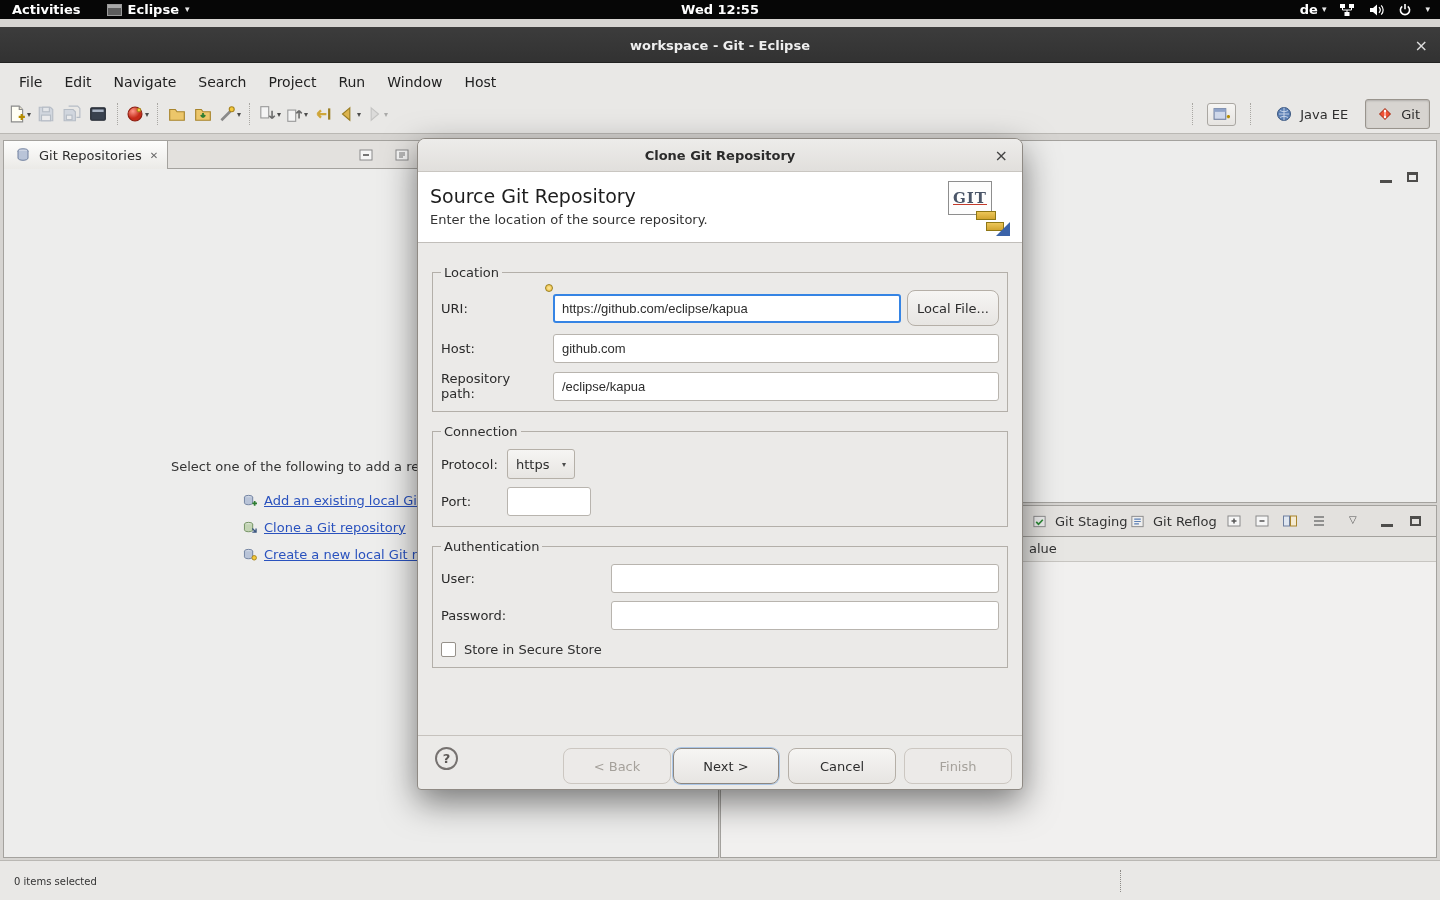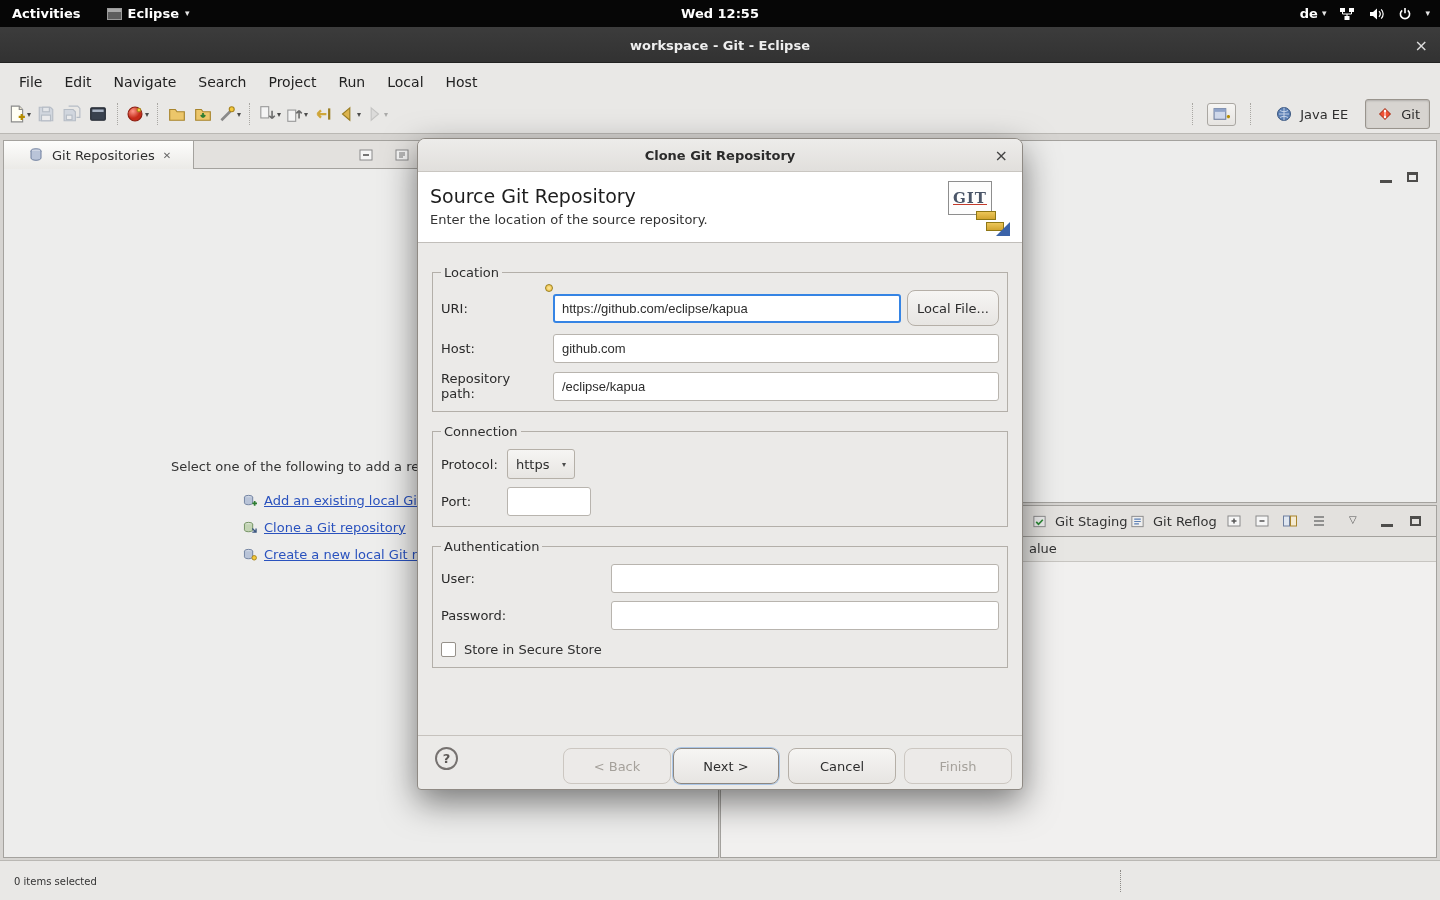--- a/index.html
+++ b/index.html
@@ -1,21 +1,21 @@
 <!DOCTYPE html>
 <html><head>
 <meta charset="utf-8">
 <style>
   *{margin:0;padding:0;box-sizing:border-box}
   html,body{width:1440px;height:900px;overflow:hidden}
   body{font-family:"DejaVu Sans","Liberation Sans",sans-serif;font-size:13px;color:#2e2e2e;background:#d6d4d1;position:relative}
   .abs{position:absolute}
 
   
-  .gnome-bar{position:absolute;top:0;left:0;right:0;height:27px;background:#060606;color:#fff;display:flex;align-items:center;font-weight:bold;font-size:13px;z-index:60}
+  .gnome-bar{position:absolute;top:0;left:0;right:0;height:19px;background:#060606;color:#fff;display:flex;align-items:center;font-weight:bold;font-size:13px;z-index:60}
   .gb-activities{margin-left:12px;cursor:default}
   .gb-app{display:flex;align-items:center;gap:6px;margin-left:26px}
   .gb-caret{font-size:9px;line-height:1;opacity:.9}
   .gb-clock{position:absolute;left:50%;transform:translateX(-50%)}
   .gb-right{position:absolute;right:10px;display:flex;align-items:center;gap:13px}
   .gb-kbd{display:flex;align-items:center;gap:4px}
   .gb-ic{display:flex;align-items:center}
 
   
   .titlebar{position:absolute;top:27px;left:0;right:0;height:36px;background:linear-gradient(#3c3c3c,#323232);color:#efefef;z-index:55;border-bottom:1px solid #222}
@@ -33,21 +33,21 @@
   .dis{opacity:.4}
   .persp-bar{position:absolute;right:10px;top:31px;height:40px;display:flex;align-items:center;gap:8px}
   .persp{display:flex;align-items:center;gap:6px;padding:4px 9px;border-radius:3px;font-size:13px}
   .persp.sel{background:#d7d4d0;border:1px solid #99948d;box-shadow:inset 0 1px 2px rgba(0,0,0,.18)}
   .tool-raised{border:1px solid #aaa7a2;background:linear-gradient(#f6f5f3,#e6e4e1);border-radius:3px;padding:3px 5px;display:flex;align-items:center}
 
   
   .panel{position:absolute;background:#ededec;border:1px solid #a4a29e}
   .left-panel{left:3px;top:140px;width:716px;height:718px}
   .tab-row{position:relative;height:28px;background:#e3e1de;border-bottom:1px solid #a4a29e}
-  .tab{position:absolute;left:0;top:0;height:28px;display:flex;align-items:center;gap:6px;padding:0 22px;background:linear-gradient(#fdfdfc,#ebeae7);border-right:1px solid #a4a29e;font-size:13px}
+  .tab{position:absolute;left:0;top:0;height:28px;display:flex;align-items:center;gap:6px;padding:0 9px;background:linear-gradient(#fdfdfc,#ebeae7);border-right:1px solid #a4a29e;font-size:13px}
   .tab-close{font-size:10px;color:#666;margin-left:2px}
   .mini-ic{display:flex;align-items:center;justify-content:center;width:20px;height:20px}
   .rp-prompt{position:absolute;left:167px;top:318px;font-size:13px;color:#333;white-space:nowrap}
   .repo-link{position:absolute;display:flex;align-items:center;gap:5px;white-space:nowrap}
   .repo-link .li-text{color:#2a52be;text-decoration:underline;font-size:13px}
   .rt-panel{left:720px;top:140px;width:717px;height:363px}
   .rb-panel{left:720px;top:505px;width:717px;height:353px}
   .rb-tabrow{position:relative;height:31px;background:#e3e1de;border-bottom:1px solid #a4a29e}
   .rb-tab{position:absolute;top:2px;height:27px;display:flex;align-items:center;gap:6px;padding:0 8px;font-size:13px;color:#333}
   .rb-header{position:absolute;left:0;right:0;top:31px;height:25px;background:#e7e6e3;border-bottom:1px solid #c7c5c1}
@@ -156,21 +156,21 @@
   </div>
 
   <div class="chrome">
     <div class="menubar">
       <span class="menu-item">File</span>
       <span class="menu-item">Edit</span>
       <span class="menu-item">Navigate</span>
       <span class="menu-item">Search</span>
       <span class="menu-item">Project</span>
       <span class="menu-item">Run</span>
-      <span class="menu-item">Local</span>
+      <span class="menu-item">Window</span>
       <span class="menu-item">Host</span>
     </div>
 
     <div class="toolbar">
       <span class="tbtn">
         <svg width="18" height="18" viewBox="0 0 16 16">
             <path d="M3 1h7l3 3v11H3z" fill="#fffef4" stroke="#8a8a8a"></path>
             <path d="M10 1v3h3" fill="#e9e4cd" stroke="#8a8a8a"></path>
             <path d="M9.5 10.5h5.5M12.2 8v5.4" stroke="#b58c00" stroke-width="2"></path>
           </svg>

